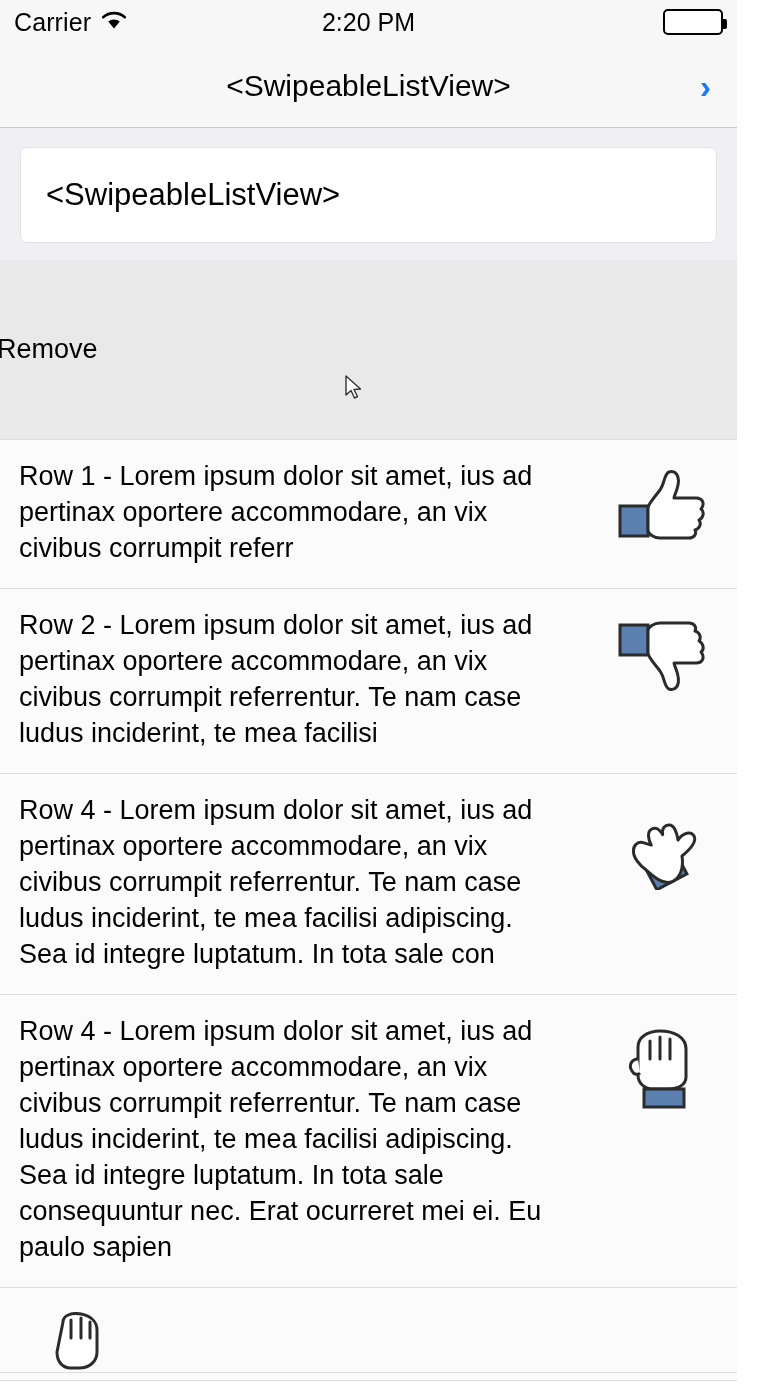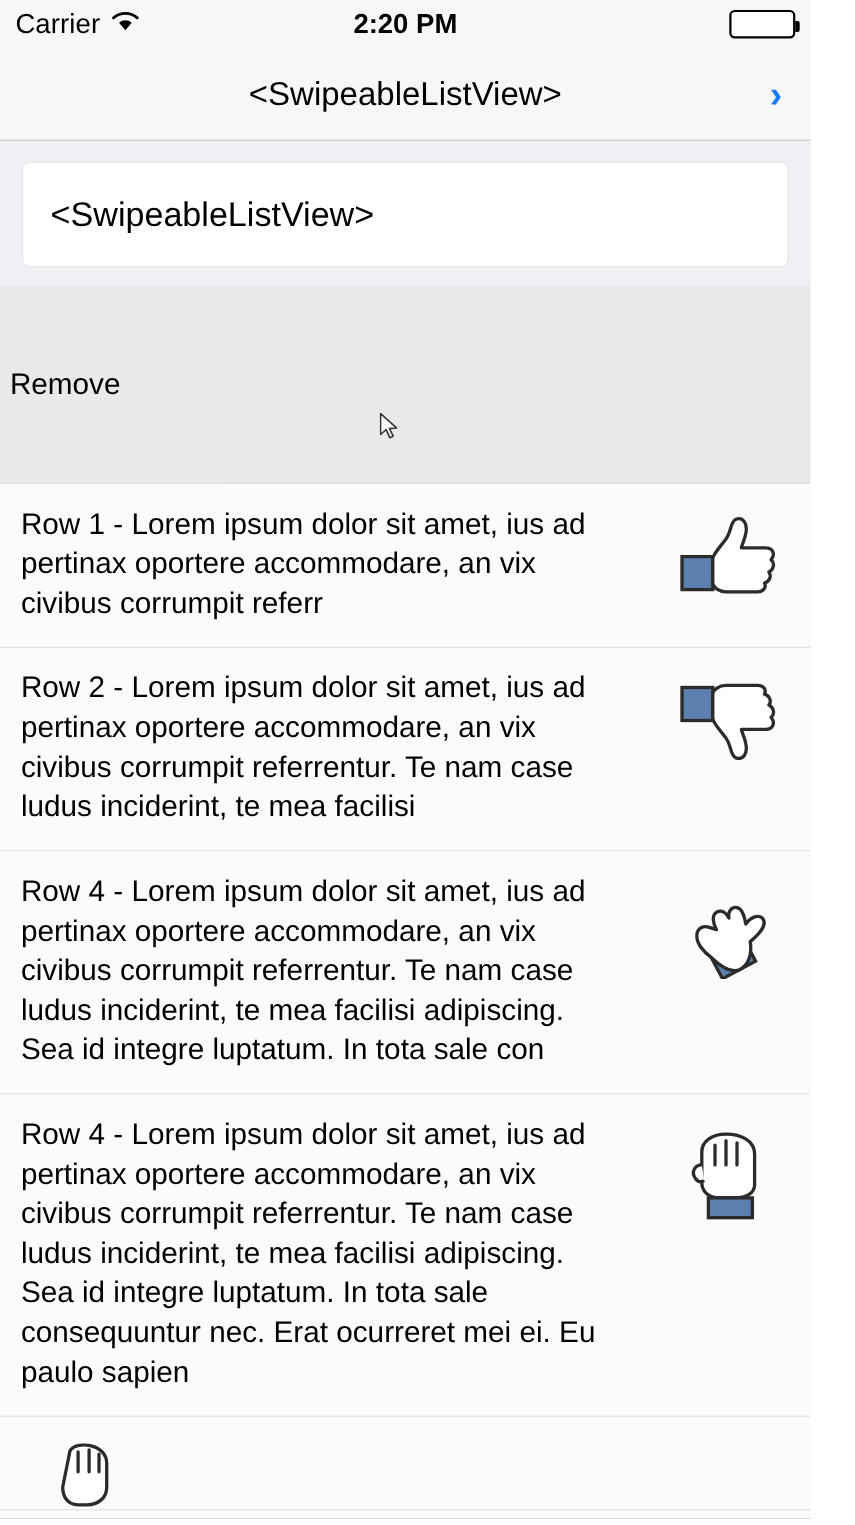--- a/index.html
+++ b/index.html
@@ -36,21 +36,21 @@
     align-items: center;
     gap: 9px;
   }
   .carrier-label { font-size: 25px; color: #000; letter-spacing: .1px; }
   .wifi-icon { display: block; }
   .status-time {
     position: absolute;
     left: 0; right: 0;
     text-align: center;
     font-size: 25px;
-    font-weight: bold;
+    font-weight: normal;
     color: #000;
     pointer-events: none;
   }
   .status-right {
     margin-left: auto;
     display: flex;
     align-items: center;
   }
   .battery {
     width: 60px;
@@ -161,21 +161,21 @@
     align-items: stretch;
     border-bottom: 1px solid #dcdcdc;
     background: #e9e9e9;
     height: 180px;
   }
   .swipe-action {
     flex: 0 0 205px;
     background: #e9e9e9;
     display: flex;
     align-items: center;
-    padding-left: 16px;
+    padding-left: 4px;
   }
   .swipe-action-label {
     font-size: 27px;
     color: #000;
     margin-left: -7px;
   }
   .swipe-content {
     flex: 1 1 auto;
     background: #fbfbfb;
     padding: 26px 20px 0 25px;

